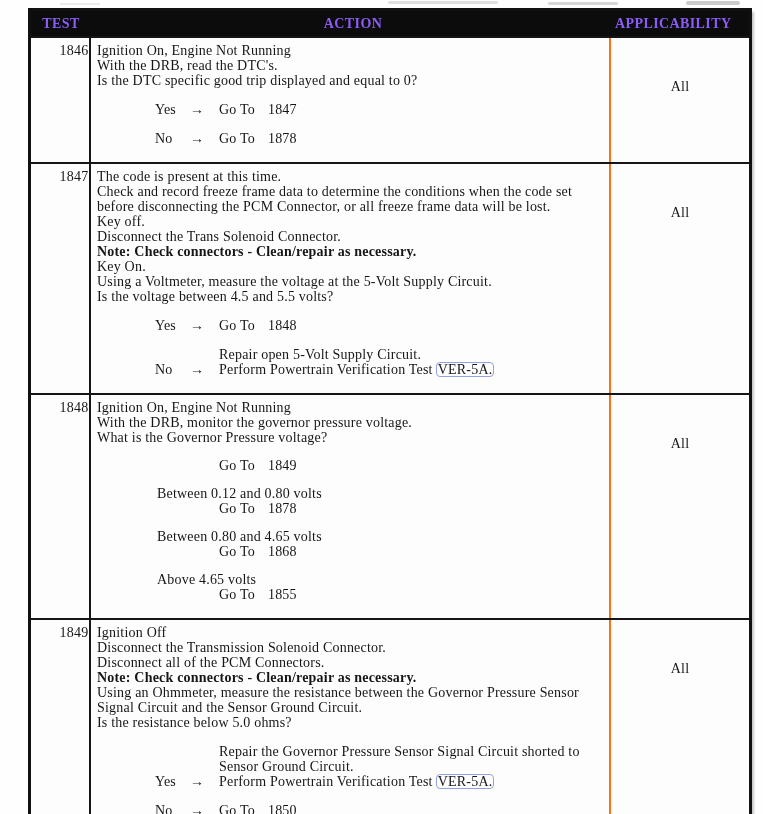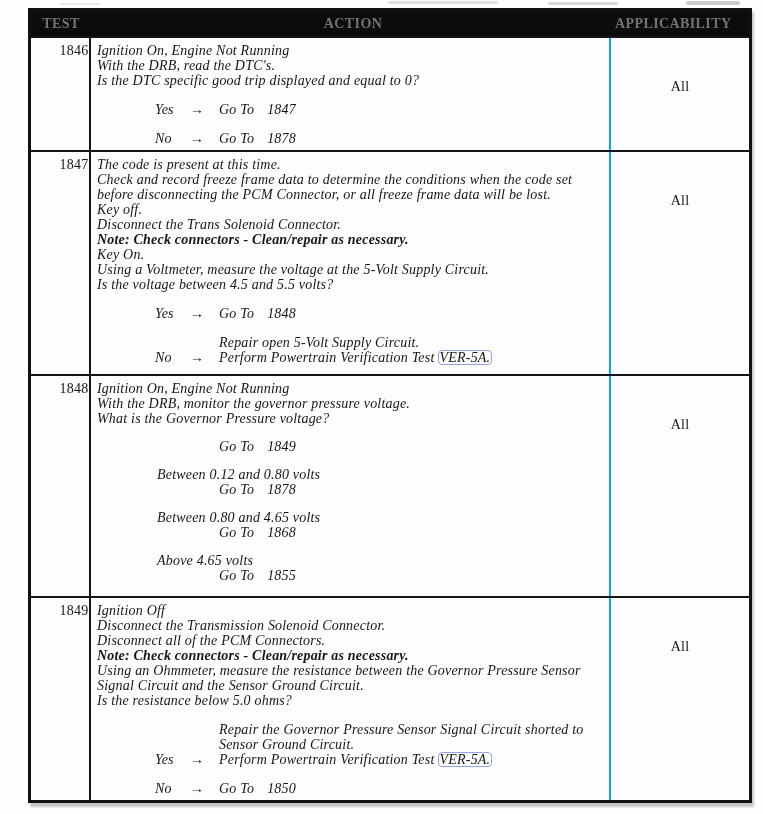--- a/index.html
+++ b/index.html
@@ -36,21 +36,21 @@
     left: 28px;
     top: 8px;
     width: 718px;
     border: 3px solid #111;
     background: #fdfdfd;
     box-shadow: 2px 4px 2px rgba(110,110,110,0.4);
   }
   .thead {
     display: flex;
     background: #0c0c0c;
-    color: #737373;
+    color: #8b5cf6;
     font-weight: bold;
     font-size: 14px;
     letter-spacing: 0.4px;
     height: 25px;
     align-items: center;
   }
   .thead .h-test  { width: 60px;  text-align: center; }
   .thead .h-action{ width: 524px; text-align: center; }
   .thead .h-appl  { flex: 1;      text-align: left; }
 
@@ -71,24 +71,23 @@
   .test-cell {
     width: 58px;
     text-align: center;
     padding-top: 5px;
     flex-shrink: 0;
     padding-left: 28px;
   }
   .action-cell {
     width: 522px;
     border-left: 2px solid #151515;
-    border-right: 2px solid #0ea5e9;
-    padding: 5px 6px 4px 6px;
+    border-right: 2px solid #f97316;
+    padding: 5px 6px 16px 6px;
     flex-shrink: 0;
-    font-style: italic;
   }
   .appl-cell {
     flex: 1;
     text-align: center;
     padding-top: 5px;
     margin-top: 36px;
   }
 
   .line { margin: 0; }
   .line.note { font-weight: bold; }

